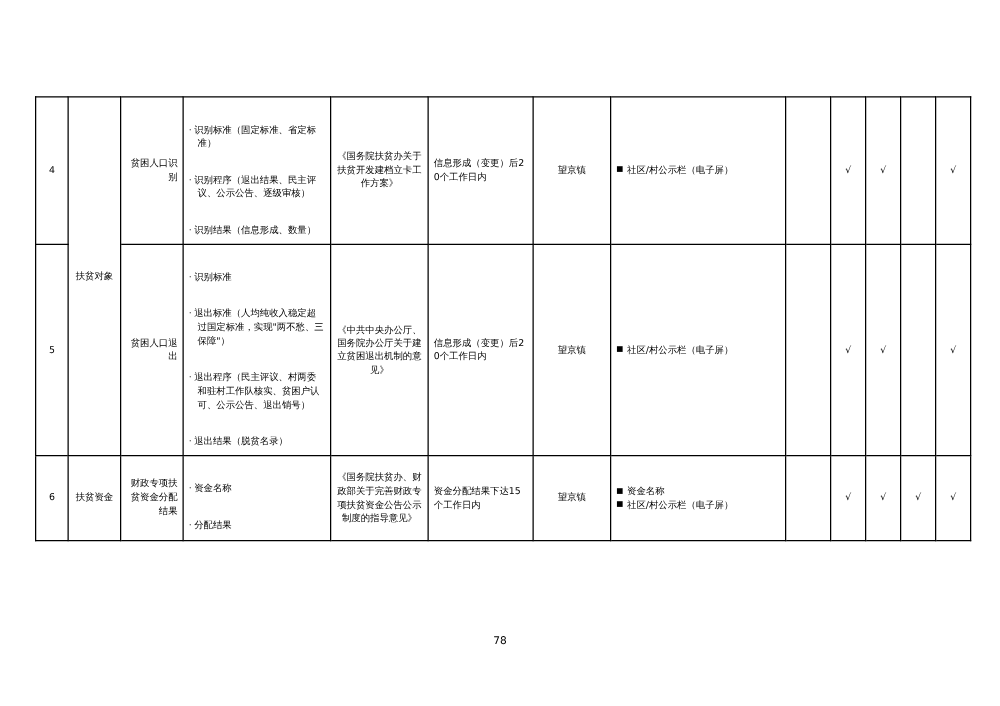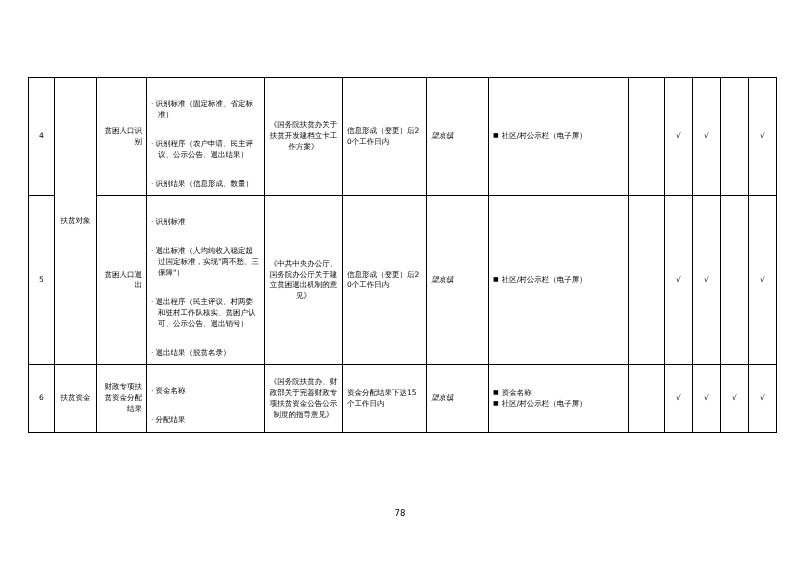--- a/index.html
+++ b/index.html
@@ -62,23 +62,22 @@
     text-align: center;
     width: 78px;
     vertical-align: middle;
   }
   td.time {
     text-align: left;
     width: 84px;
     vertical-align: middle;
   }
   td.subject {
-    text-align: left;
+    text-align: center;
     width: 62px;
-    font-style: italic;
   }
   td.channel {
     text-align: left;
     width: 140px;
     vertical-align: middle;
     margin-left: 16px;
   }
   td.mark {
     text-align: center;
     width: 36px;
@@ -143,21 +142,21 @@
       </colgroup>
       <tbody>
 
         <tr>
           <td class="num" rowspan="1">4</td>
           <td class="group" rowspan="2">扶贫对象</td>
           <td class="item">贫困人口识别</td>
           <td class="content">
             <ul class="content-list">
               <li>识别标准（固定标准、省定标准）</li>
-              <li>识别程序（农户申请、民主评议、公示公告、退出结果）</li>
+              <li>识别程序（退出结果、民主评议、公示公告、逐级审核）</li>
               <li>识别结果（信息形成、数量）</li>
             </ul>
           </td>
           <td class="basis">《国务院扶贫办关于扶贫开发建档立卡工作方案》</td>
           <td class="time">信息形成（变更）后20个工作日内</td>
           <td class="subject">望京镇</td>
           <td class="channel">
             <span class="channel-line">社区/村公示栏（电子屏）</span>
           </td>
           <td class="mark"></td>

